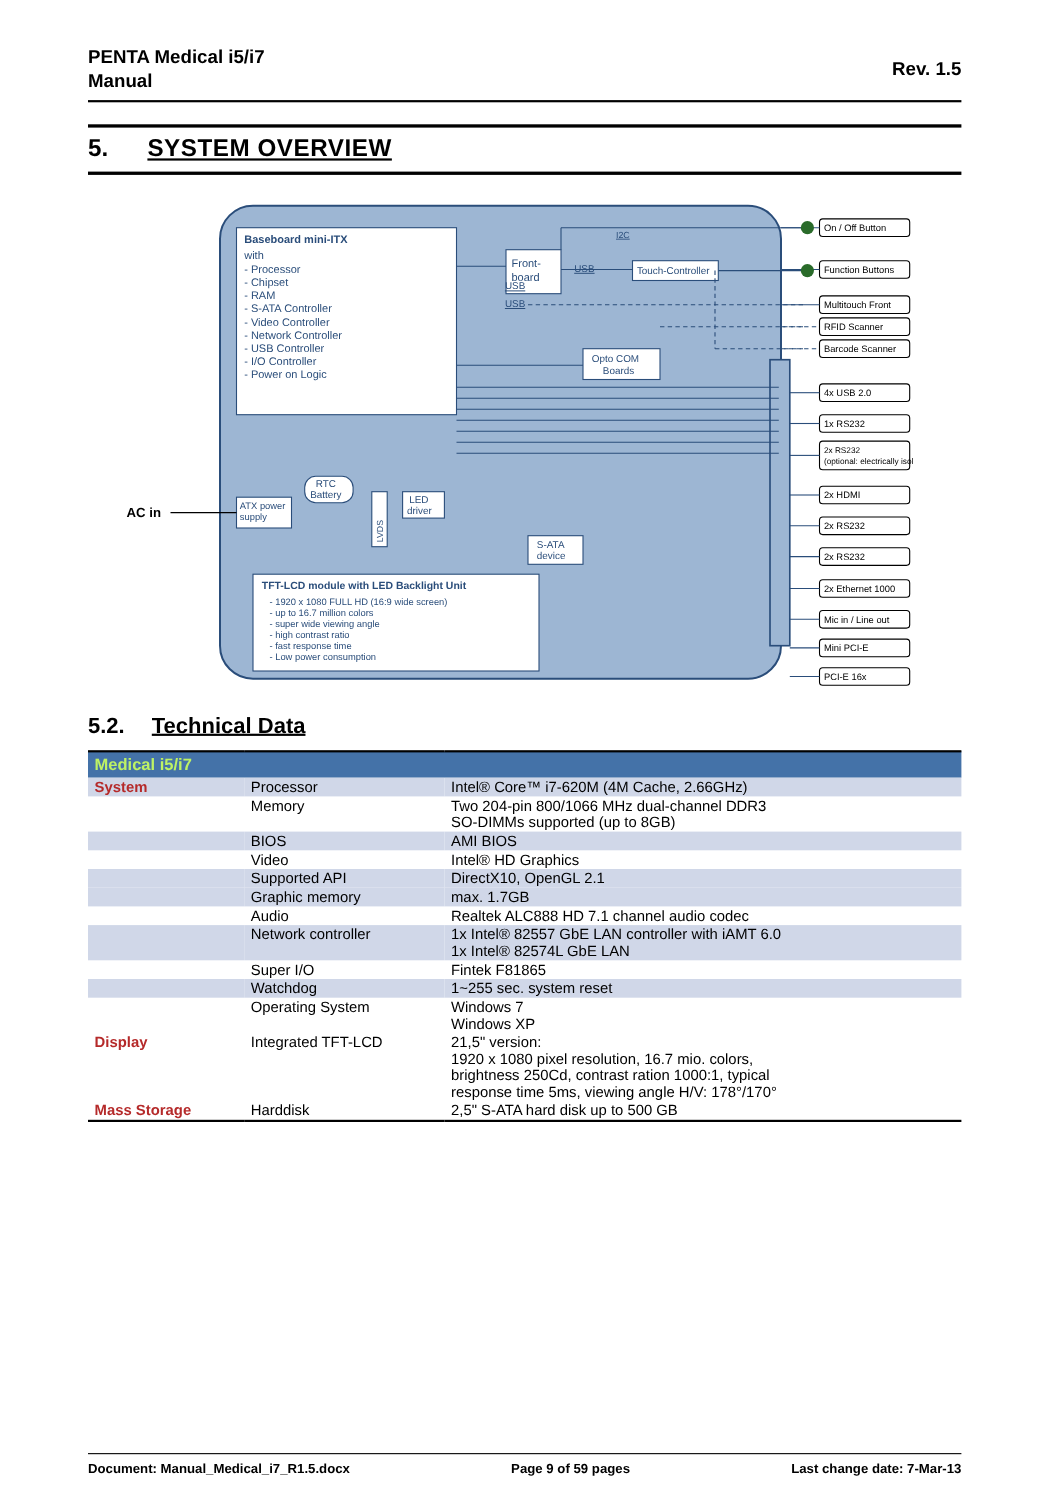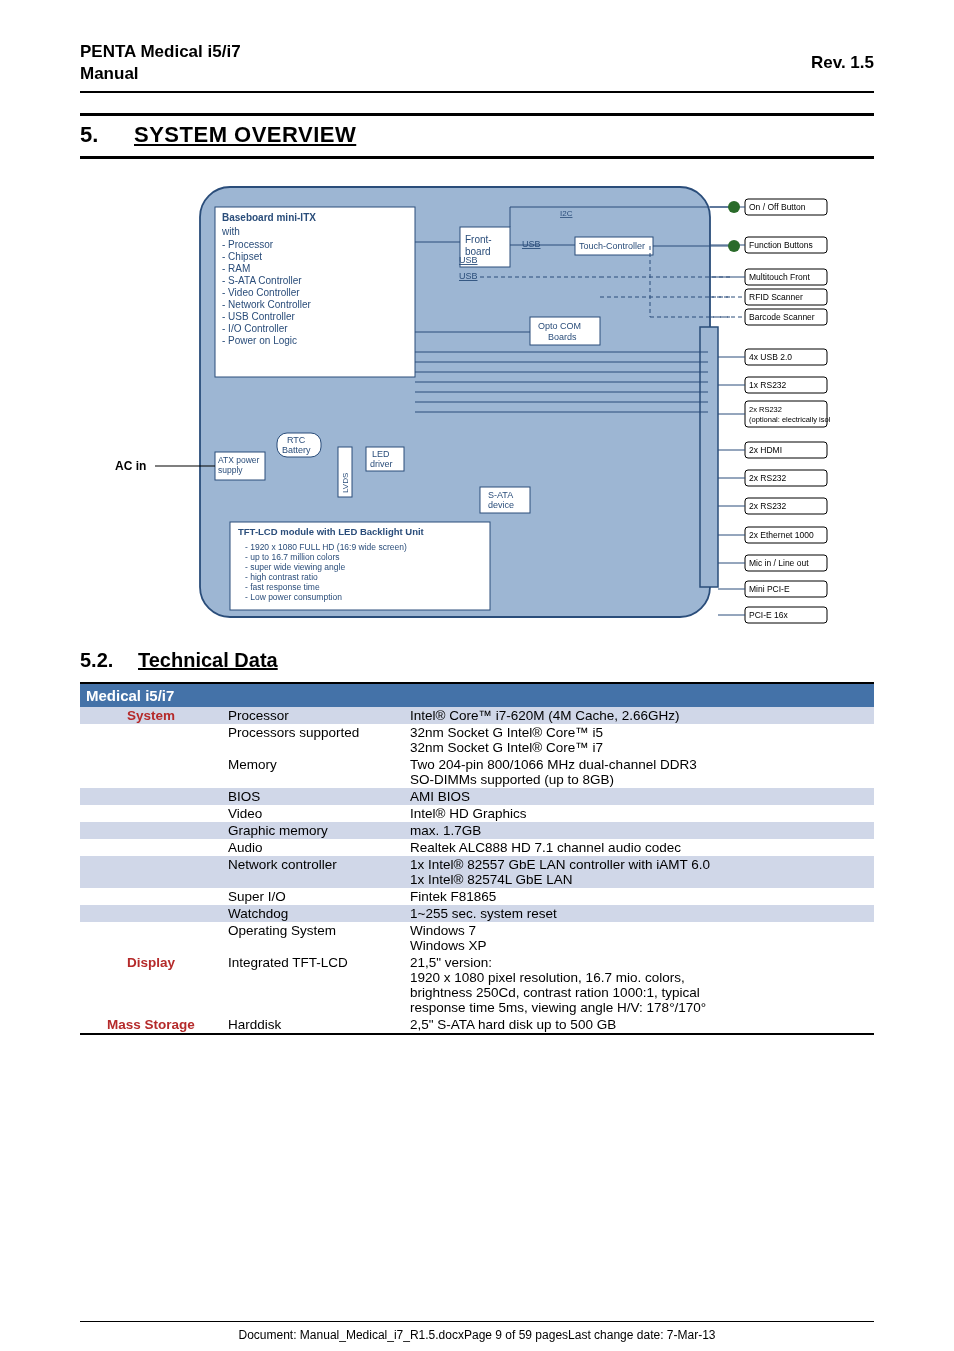--- a/index.html
+++ b/index.html
@@ -59,45 +59,44 @@
     font-size: 13.5px;
     margin-top: 6px;
   }
   .tech-table td, .tech-table th {
     padding: 1px 6px;
     vertical-align: top;
     text-align: left;
   }
   .tech-table .title-row td {
     background: #4472a8;
-    color: #ffffff;
+    color: #bef264;
     font-weight: bold;
     font-size: 15px;
     padding: 3px 6px;
   }
   .tech-table .shade td { background: #d0d7e8; }
   .tech-table .cat {
     color: #b52a2a;
     font-weight: bold;
     width: 130px;
-    text-align: center;
   }
   .tech-table .lbl { width: 170px; }
   .tech-table .val { }
   .tech-table .end-row td { border-bottom: 2px solid #000; }
   .tech-table .start-border td { border-top: 2px solid #000; }
   .footer {
     position: absolute;
     left: 80px; right: 80px; bottom: 20px;
     font-size: 12px;
-    font-weight: normal;
+    font-weight: bold;
     border-top: 1px solid #000;
     padding-top: 6px;
     display: flex;
-    justify-content: center;
+    justify-content: space-between;
   }
 </style>
 </head>
 <body>
 
 <div class="page">
   <div class="header-row">
     <div class="header-left">
       <span>PENTA Medical i5/i7</span><br>
       <span>Manual</span>
@@ -270,37 +269,37 @@
         </tr>
     </tbody>
       <tbody id="tech-body">
         <tr class="shade">
           <td class="cat">System</td>
           <td class="lbl">Processor</td>
           <td class="val">Intel® Core™ i7-620M (4M Cache, 2.66GHz)</td>
         </tr>
         <tr>
           <td class="cat"></td>
-          <td class="lbl">Processors supported</td>
-          <td class="val">32nm Socket G Intel® Core™ i5<br>32nm Socket G Intel® Core™ i7</td>
-        </tr>
-        <tr>
-          <td class="cat"></td>
           <td class="lbl">Memory</td>
           <td class="val">Two 204-pin 800/1066 MHz dual-channel DDR3<br>SO-DIMMs supported (up to 8GB)</td>
         </tr>
         <tr class="shade">
           <td class="cat"></td>
           <td class="lbl">BIOS</td>
           <td class="val">AMI BIOS</td>
         </tr>
         <tr>
           <td class="cat"></td>
           <td class="lbl">Video</td>
           <td class="val">Intel® HD Graphics</td>
+        </tr>
+        <tr class="shade">
+          <td class="cat"></td>
+          <td class="lbl">Supported API</td>
+          <td class="val">DirectX10, OpenGL 2.1</td>
         </tr>
         <tr class="shade">
           <td class="cat"></td>
           <td class="lbl">Graphic memory</td>
           <td class="val">max. 1.7GB</td>
         </tr>
         <tr>
           <td class="cat"></td>
           <td class="lbl">Audio</td>
           <td class="val">Realtek ALC888 HD 7.1 channel audio codec</td>

